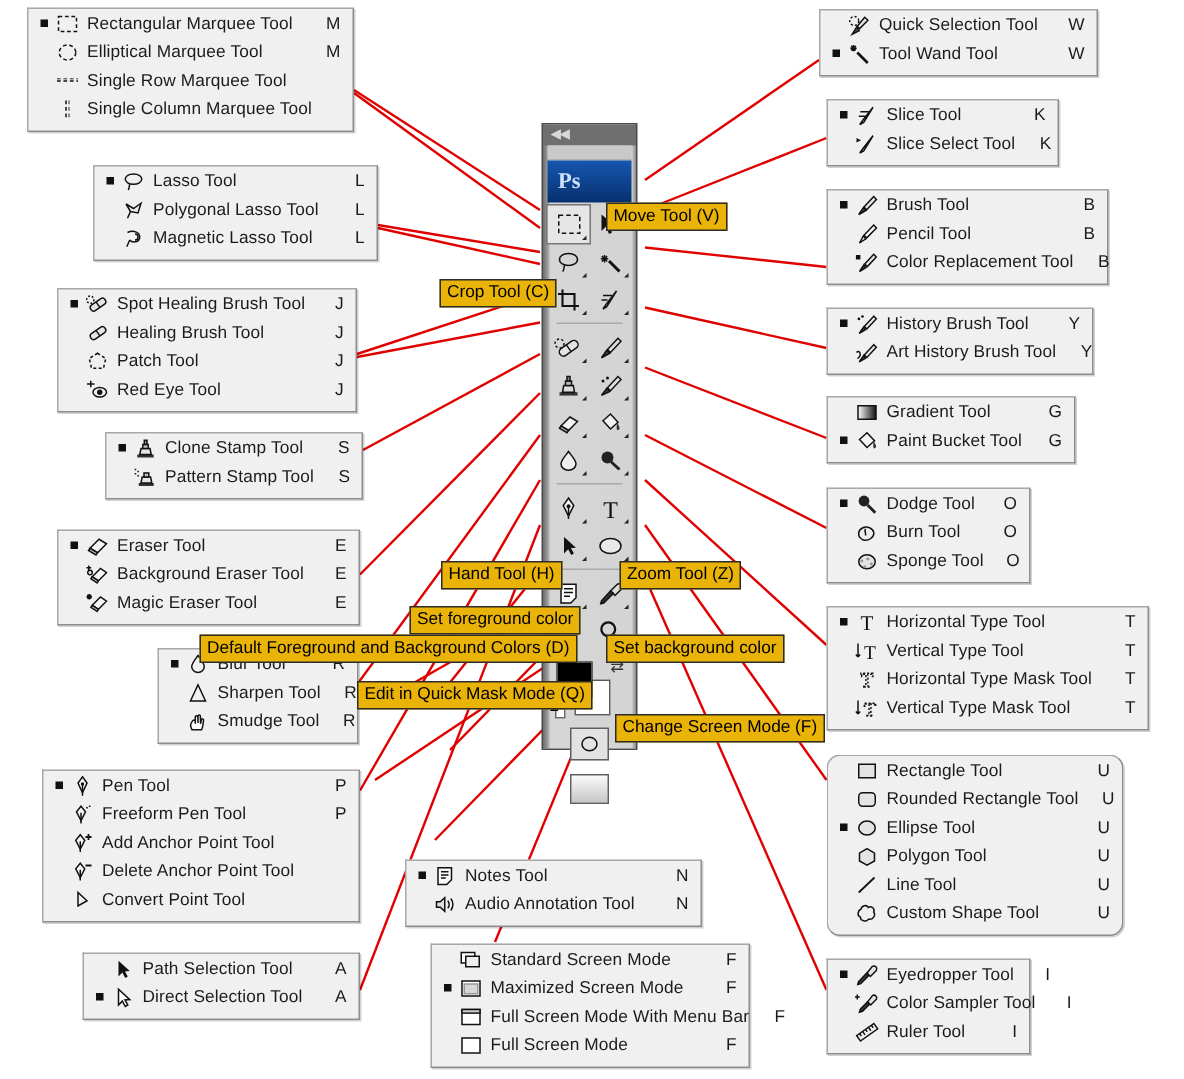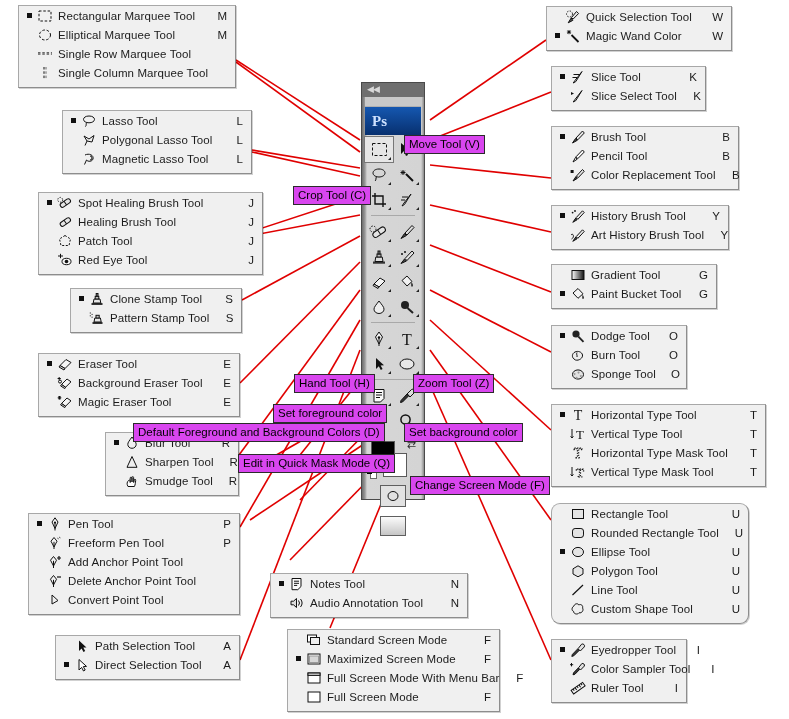--- a/index.html
+++ b/index.html
@@ -28,21 +28,21 @@
   .bullet{width:12px;flex:0 0 12px;display:flex;align-items:center;justify-content:center;}
   .bullet.on::before{content:"";width:5px;height:5px;background:#111;display:block;}
   .ico{width:20px;flex:0 0 20px;display:flex;align-items:center;justify-content:center;}
   .ico svg{display:block;}
   .lbl{flex:1 1 auto;padding-left:3px;font-size:11.5px;letter-spacing:.1px;}
   .key{flex:0 0 auto;padding-left:14px;text-align:right;min-width:10px;font-size:11.5px;}
 
   
   .tip{
     position:absolute;z-index:6;
-    background:#d946ef;border:1px solid #2b2b2b;
+    background:#eab308;border:1px solid #2b2b2b;
     font-size:11.5px;line-height:14px;padding:1px 4px 2px 4px;white-space:nowrap;
     color:#000;
   }
 
   
   #toolbar{
     position:absolute;left:361px;top:82px;width:64px;height:418px;z-index:5;
     background:linear-gradient(to right,#6d6d6d 0,#9a9a9a 3px,#d6d6d6 5px,#d4d4d4 59px,#8a8a8a 62px,#5e5e5e 64px);
     border:1px solid #4a4a4a;box-sizing:border-box;
   }
@@ -178,21 +178,21 @@
           <svg width="16" height="14" viewBox="0 0 16 14">
             <path d="M4 3 C8 1 13 3 12 7 C11.3 9.6 7 10 5.5 8" fill="none" stroke="#111"></path>
             <path d="M5.5 8 L3.5 12.5" stroke="#111"></path>
             <path d="M9 4 a2 2 0 0 1 0 4" fill="none" stroke="#111"></path>
           </svg>
         </span>
         <span class="lbl">Magnetic Lasso Tool</span>
         <span class="key">L</span>
       </div>
     </div>
-    <div class="panel" style="left: 38px; top: 192px; width: 225px;">
+    <div class="panel" style="left: 38px; top: 192px; width: 200px;">
       <div class="row">
         <span class="bullet on"></span>
         <span class="ico">
           <svg width="16" height="14" viewBox="0 0 16 14">
             <g transform="rotate(-35 8 7)">
               <rect x="2.5" y="5" width="11.5" height="4.5" rx="2.2" fill="#e6e6e6" stroke="#111"></rect>
               <path d="M8.2 5 v4.5" stroke="#111"></path>
             </g>
             <circle cx="3.2" cy="3.8" r="2.4" fill="none" stroke="#111" stroke-dasharray="1.2 1.2"></circle>
           </svg>
@@ -500,21 +500,21 @@
         <span class="key">W</span>
       </div>
       <div class="row">
         <span class="bullet on"></span>
         <span class="ico">
           <svg width="16" height="14" viewBox="0 0 16 14">
             <path d="M4 1 v4.2 M1.9 3.1 h4.2 M2.5 1.6 l3 3 M5.5 1.6 l-3 3" stroke="#111"></path>
             <path d="M6.5 6 L13.5 13" stroke="#111" stroke-width="1.8"></path>
           </svg>
         </span>
-        <span class="lbl">Magic Wand Color</span>
+        <span class="lbl">Tool Wand Tool</span>
         <span class="key">W</span>
       </div>
     </div>
     <div class="panel" style="left: 551px; top: 66px; width: 155px;">
       <div class="row">
         <span class="bullet on"></span>
         <span class="ico">
           <svg width="16" height="14" viewBox="0 0 16 14">
             <path d="M12 1.5 L5.2 10.2 L3.2 13 L5.8 11.6 Z" fill="#e8e8e8" stroke="#111"></path>
             <path d="M9.5 4.5 h-6 M7 7.5 h-4.5" stroke="#111"></path>

